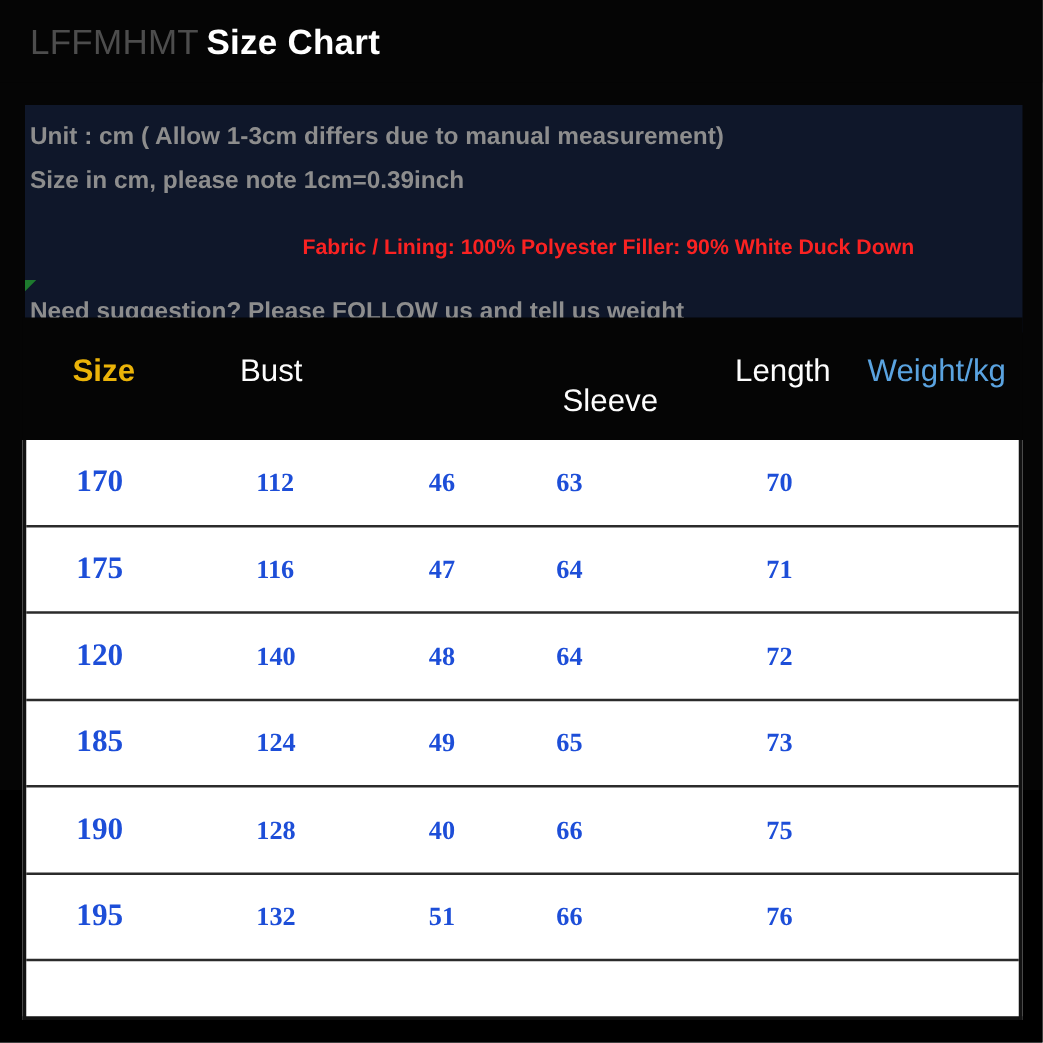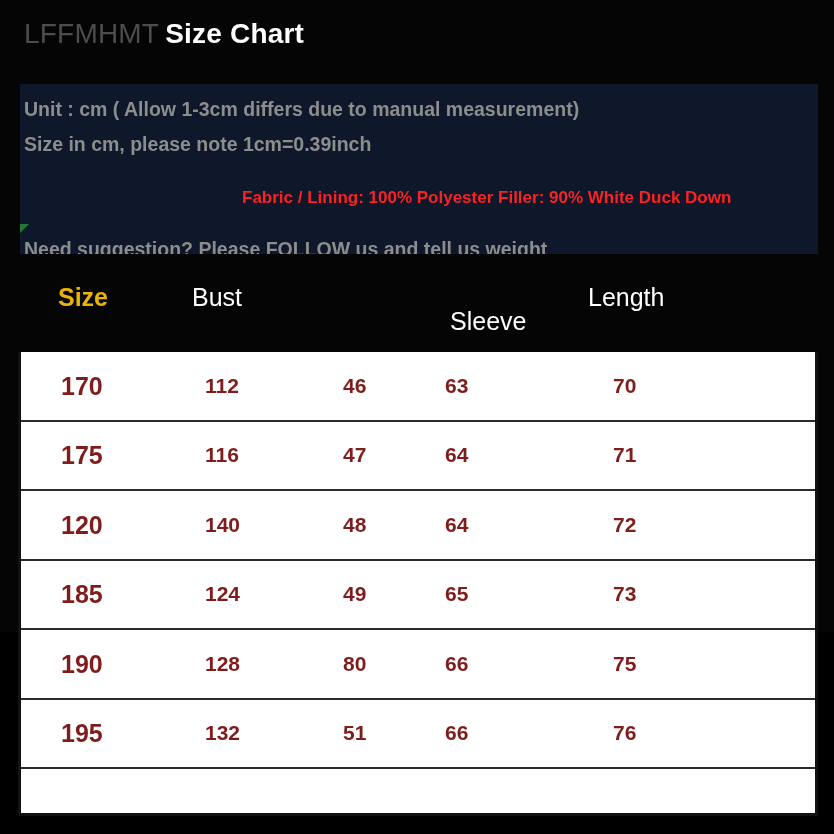--- a/index.html
+++ b/index.html
@@ -136,25 +136,25 @@
   }
   .trow.last-empty {
     height: 78px;
     border-bottom: none;
   }
   .td {
     position: absolute;
     top: 50%;
     transform: translateY(-50%);
     white-space: nowrap;
-    color: #7f1d1d;
+    color: #1d4ed8;
     font-weight: 700;
     font-size: 21px;
     line-height: 24px;
-    font-family: Liberation Sans, sans-serif;
+    font-family: Liberation Serif, serif;
   }
   .td-size    { left: 40px;  font-size: 25px; }
   .td-bust    { left: 184px; }
   .td-shoul   { left: 322px; }
   .td-sleeve  { left: 424px; }
   .td-length  { left: 592px; }
   .td-weight  { left: 700px; }
 </style>
 </head>
 <body>
@@ -173,20 +173,21 @@
     <div class="info-line info-red">Fabric / Lining: 100% Polyester    Filler: 90% White Duck Down</div>
     <div class="info-line info-gray info-line-4">Need suggestion? Please FOLLOW us and tell us weight</div>
     <div class="green-mark"></div>
   </div>
 
   <div class="table-head">
     <div class="th th-size">Size</div>
     <div class="th th-bust">Bust</div>
     <div class="th th-sleeve">Sleeve</div>
     <div class="th th-length">Length</div>
+    <div class="th th-weight">Weight/kg</div>
   </div>
 
   <div class="table-body">
 
     <div class="trow">
       <div class="td td-size">170</div>
       <div class="td td-bust">112</div>
       <div class="td td-shoul">46</div>
       <div class="td td-sleeve">63</div>
       <div class="td td-length">70</div>
@@ -216,21 +217,21 @@
       <div class="td td-bust">124</div>
       <div class="td td-shoul">49</div>
       <div class="td td-sleeve">65</div>
       <div class="td td-length">73</div>
       <div class="td td-weight"></div>
     </div>
 
     <div class="trow">
       <div class="td td-size">190</div>
       <div class="td td-bust">128</div>
-      <div class="td td-shoul">80</div>
+      <div class="td td-shoul">40</div>
       <div class="td td-sleeve">66</div>
       <div class="td td-length">75</div>
       <div class="td td-weight"></div>
     </div>
 
     <div class="trow">
       <div class="td td-size">195</div>
       <div class="td td-bust">132</div>
       <div class="td td-shoul">51</div>
       <div class="td td-sleeve">66</div>

